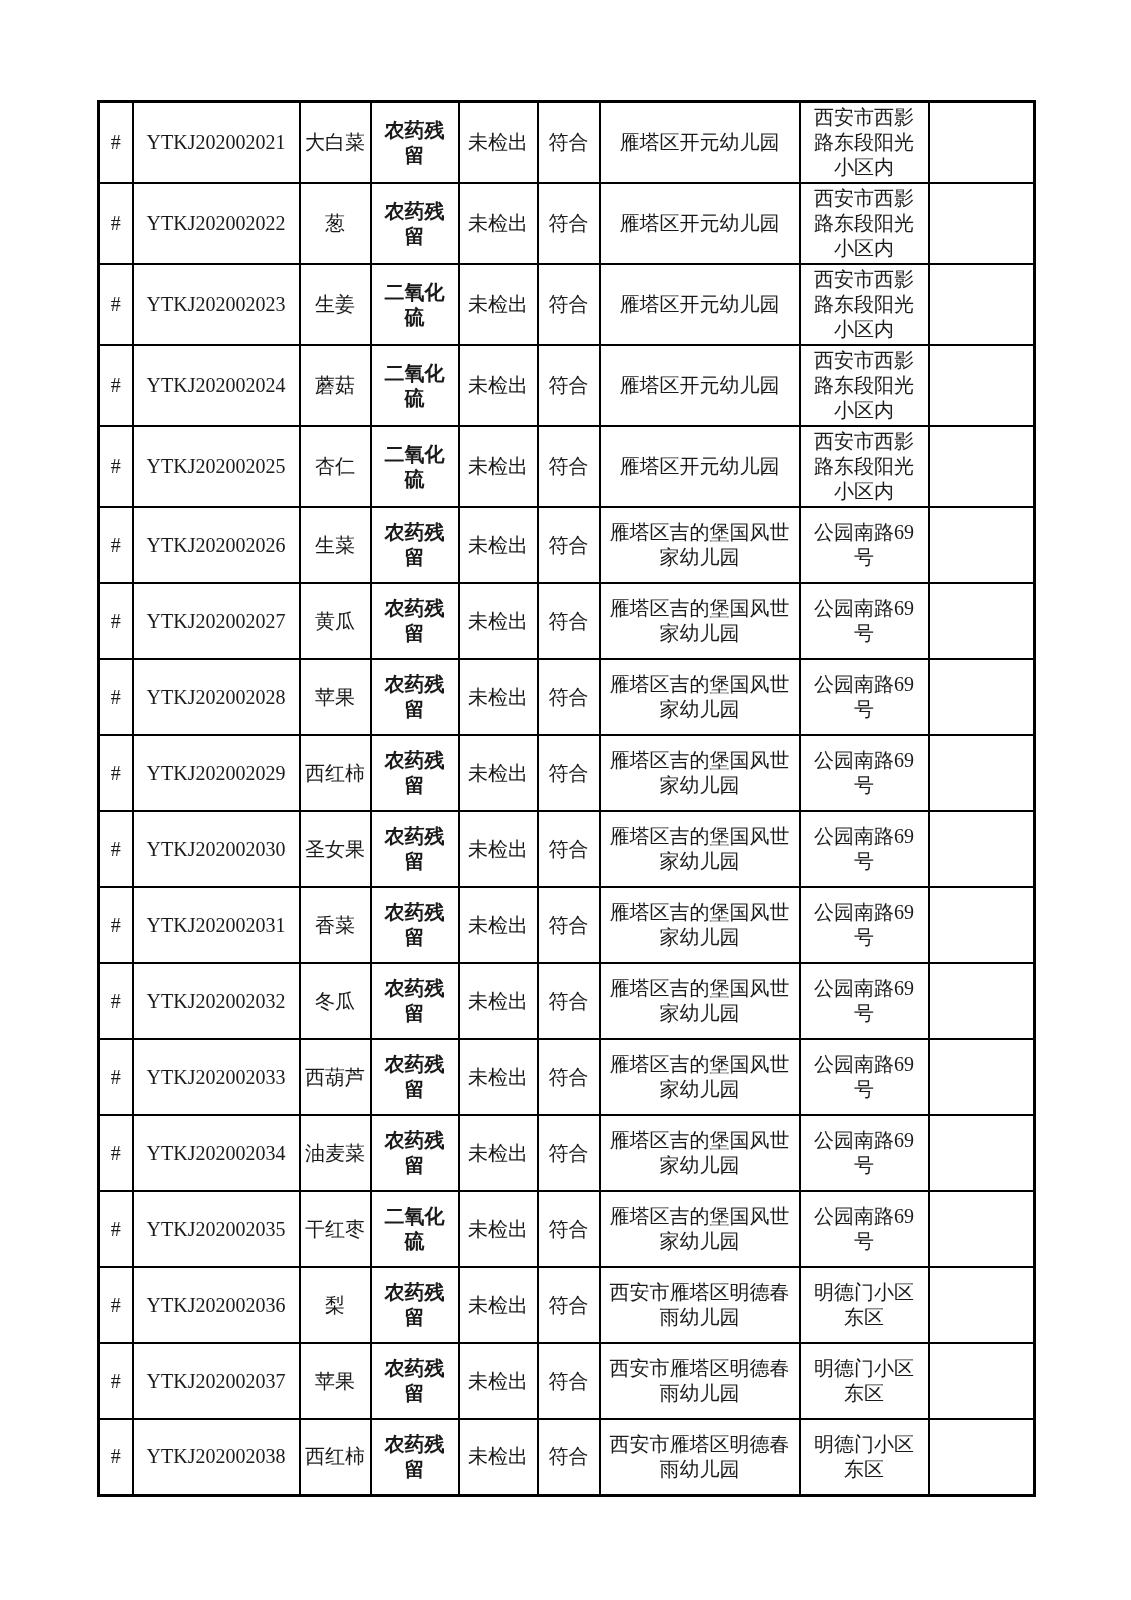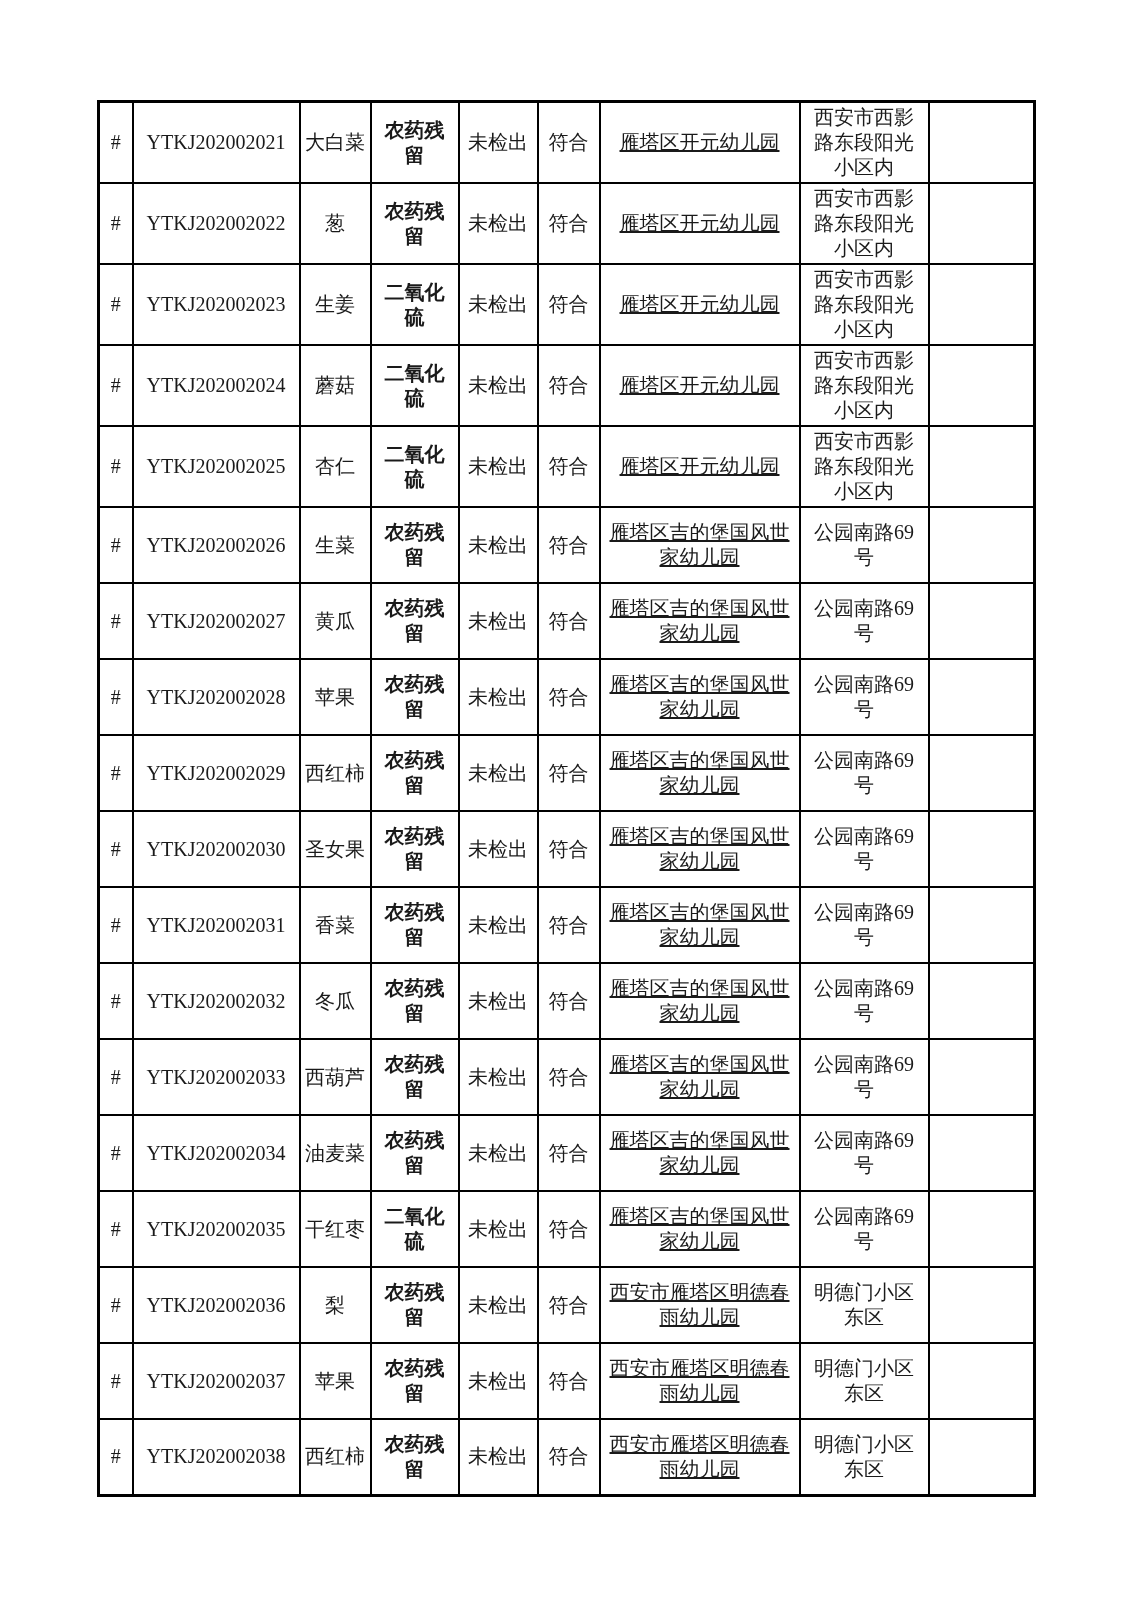--- a/index.html
+++ b/index.html
@@ -48,21 +48,21 @@
     color: #000000;
   }
   td.c-id {
     font-family: "Liberation Sans", sans-serif;
     font-size: 21px;
     letter-spacing: 0;
     color: #000000;
     word-break: normal;
   }
   td.c-test { padding: 2px 8px; font-weight: bold; }
-  td.c-facility { padding: 2px 5px; text-decoration: underline; }
+  td.c-facility { padding: 2px 5px; }
   td.c-address { padding: 2px 5px; }
 </style>
 </head>
 <body>
 
 <div class="page">
   <table class="inspection">
     <colgroup>
       <col style="width:34px">
       <col style="width:167px">

